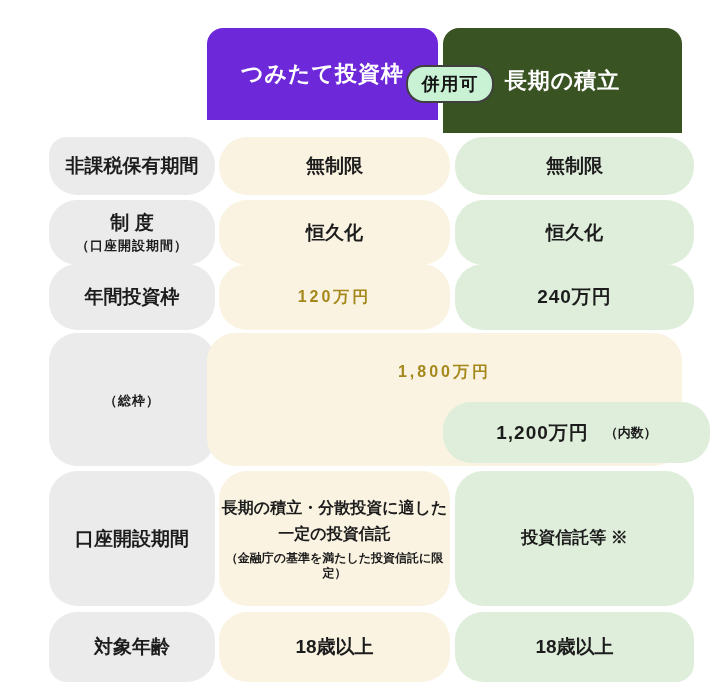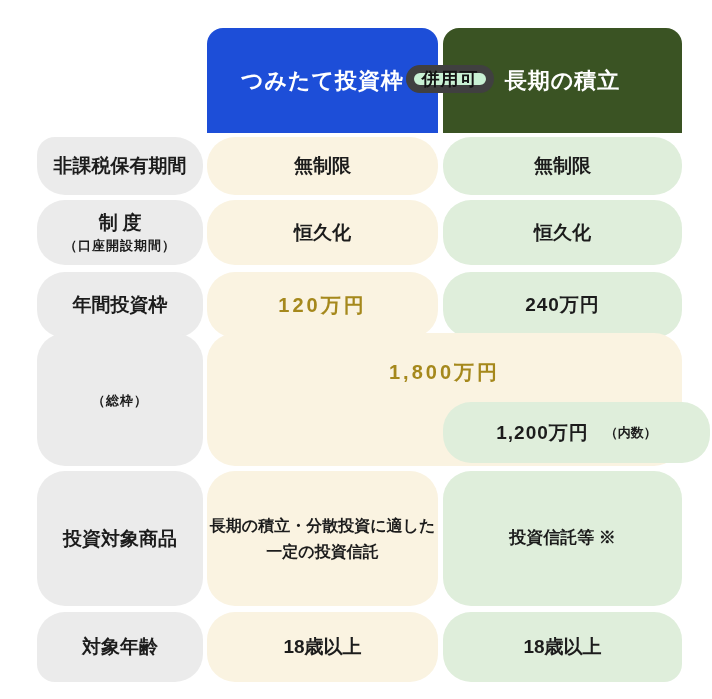--- a/index.html
+++ b/index.html
@@ -13,60 +13,61 @@
   }
   .abs { position: absolute; border-radius: 28px; }
 
   
   .hdr {
     display: flex; align-items: center; justify-content: center;
     color: #ffffff; font-weight: bold; font-size: 22px;
     border-radius: 16px 16px 0 0;
     letter-spacing: 1px;
   }
-  .hdr-gold  { left: 207px; top: 28px; width: 231px; height: 105px; background: #1d4ed8; }
+  .hdr-gold  { left: 207px; top: 28px; width: 231px; height: 92px; background: #6d28d9; }
   .hdr-green { left: 443px; top: 28px; width: 239px; height: 105px; background: #3a5323; }
 
   .badge {
-    left: 406px; top: 65px; width: 88px; height: 28px;
+    left: 406px; top: 65px; width: 88px; height: 38px;
     background: #c9f1d4;
-    border: 8px solid #404040;
+    border: 2px solid #404040;
     border-radius: 18px;
     display: flex; align-items: center; justify-content: center;
     color: #141414; font-weight: bold; font-size: 18px;
     letter-spacing: 1px;
     z-index: 5;
   }
 
   
   .cell {
     display: flex; flex-direction: column;
     align-items: center; justify-content: center;
     text-align: center;
     font-weight: bold; color: #1c1c1c; font-size: 19px;
     line-height: 1.25;
+    margin-left: 12px;
   }
   .col-label { left: 37px;  width: 166px; background: #ebebeb; }
   .col-tsu   { left: 207px; width: 231px; background: #faf3e1; }
   .col-gro   { left: 443px; width: 239px; background: #dfeedb; }
 
   .r1 { top: 137px; height: 58px; }
-  .r2 { top: 200px; height: 65px; font-family: Liberation Serif, serif; }
-  .r3 { top: 272px; height: 66px; }
+  .r2 { top: 200px; height: 65px; }
+  .r3 { top: 264px; height: 66px; }
   .r4 { top: 333px; height: 133px; }
   .r5 { top: 471px; height: 135px; }
   .r6 { top: 612px; height: 70px; }
 
   .corner-tl { border-top-left-radius: 18px; }
   .corner-bl { border-bottom-left-radius: 18px; }
   .corner-br { border-bottom-right-radius: 18px; }
 
   .label-note { font-size: 13px; margin-top: 3px; letter-spacing: 1px; }
 
-  .gold-amount { color: #a5881c; letter-spacing: 3px; font-size: 20px; }
+  .gold-amount { color: #a5881c; letter-spacing: 3px; font-size: 16px; }
   .spaced { letter-spacing: 1px; }
 
   
   .merged-cream { left: 207px; top: 333px; width: 475px; height: 133px; background: #faf3e1; }
   .total-line {
     left: 207px; top: 333px; width: 475px; height: 78px;
     display: flex; align-items: center; justify-content: center;
     font-weight: bold;
   }
   .inner-green {
@@ -132,25 +133,26 @@
 <div class="abs merged-cream"></div>
 <div class="abs total-line">
   <span class="gold-amount">1,800万円</span>
 </div>
 <div class="abs inner-green">
   <span class="spaced">1,200万円</span>
   <span class="inner-note">（内数）</span>
 </div>
 
 <div class="abs cell col-label r5">
-  <span>投資対象商品</span>
+  <span>口座開設期間</span>
 </div>
 <div class="abs cell col-tsu r5 products-tsu">
   <span>長期の積立・分散投資に適した</span>
   <span>一定の投資信託</span>
+  <span class="products-note">（金融庁の基準を満たした投資信託に限定）</span>
 </div>
 <div class="abs cell col-gro r5 products-gro">
   <span>投資信託等 ※</span>
 </div>
 
 <div class="abs cell col-label r6 corner-bl">
   <span>対象年齢</span>
 </div>
 <div class="abs cell col-tsu r6">
   <span>18歳以上</span>

